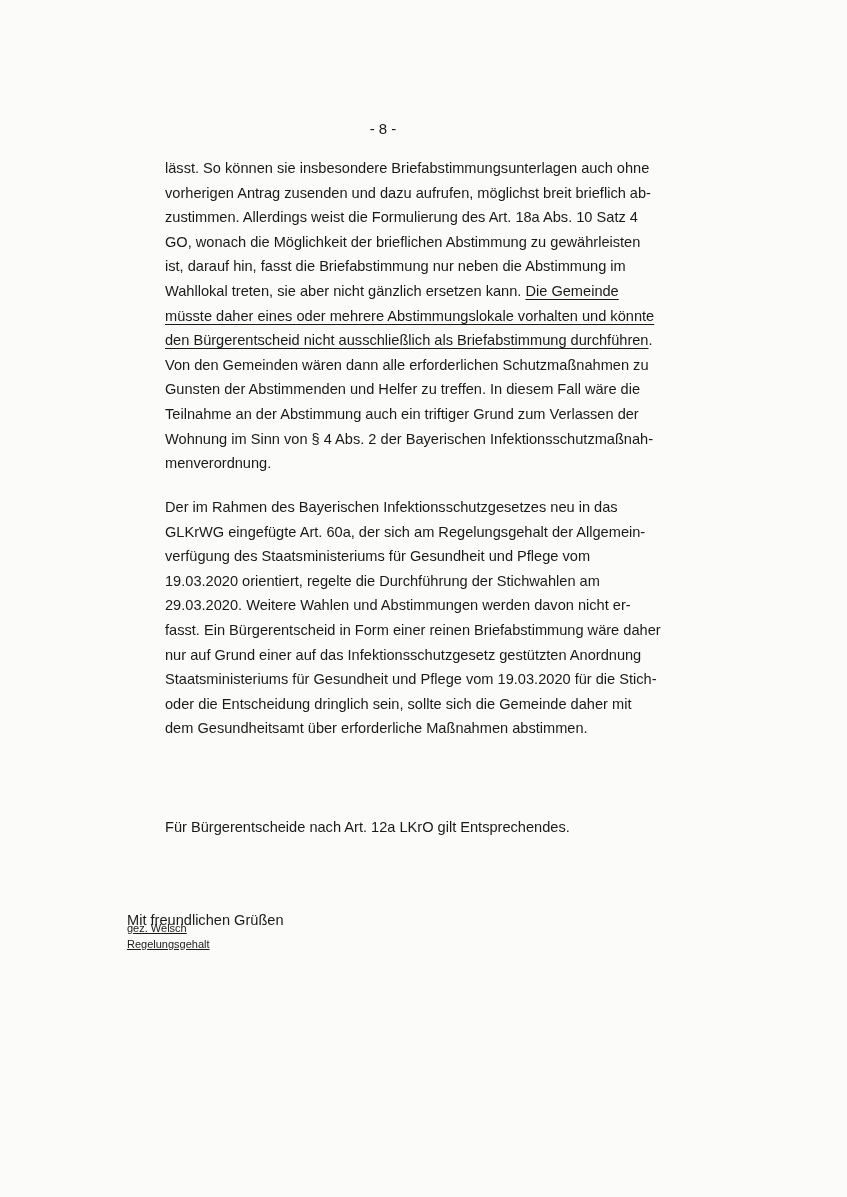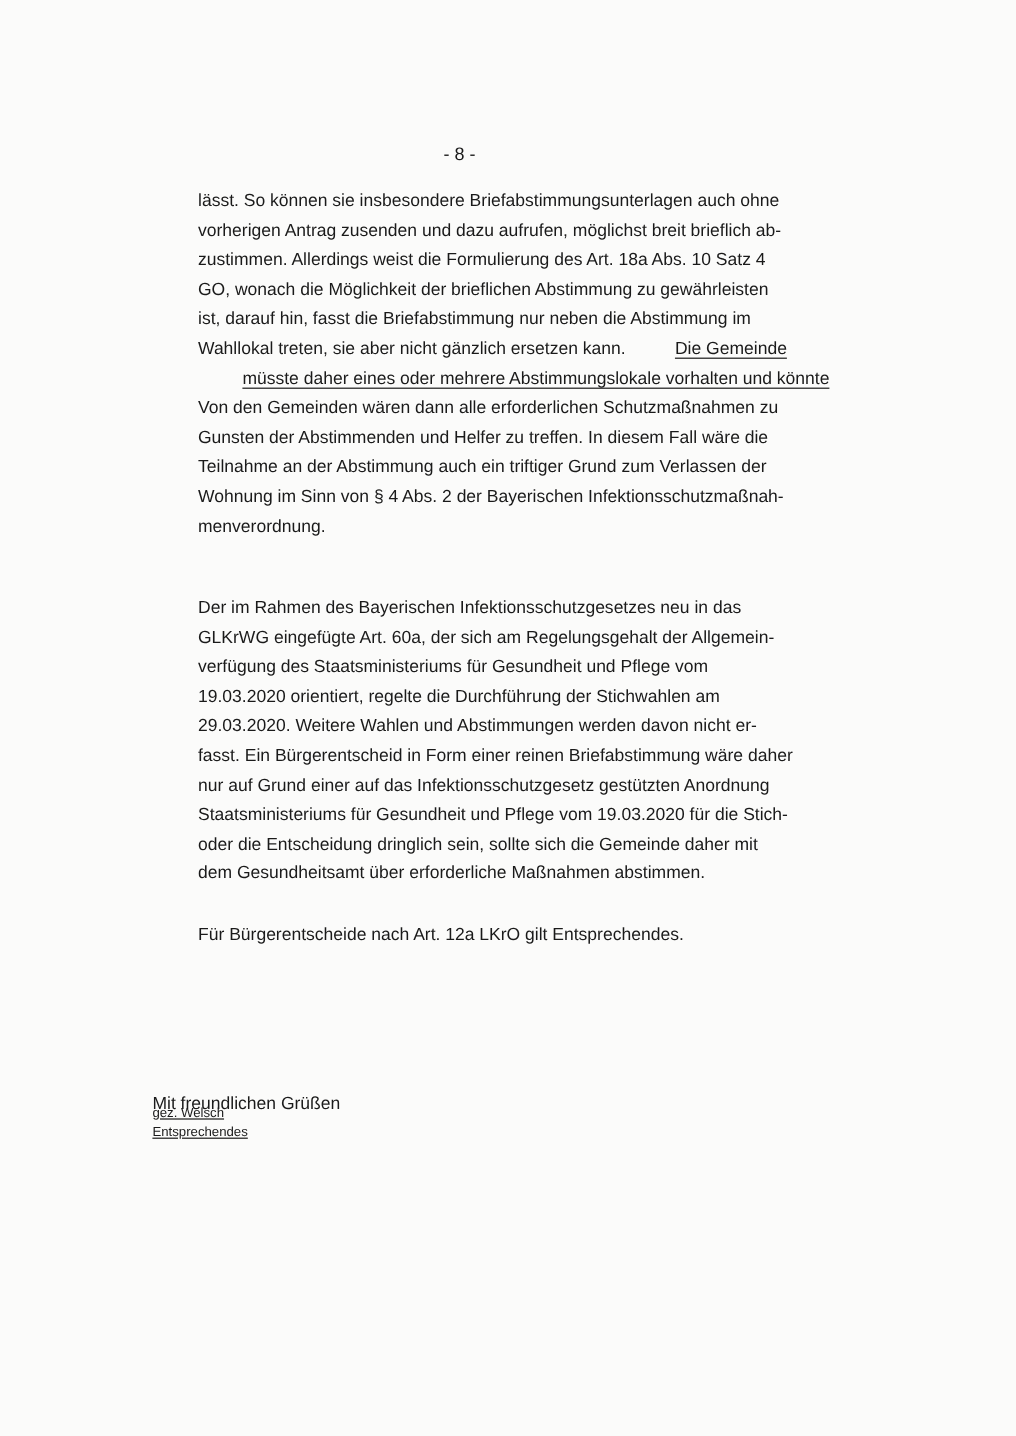--- a/index.html
+++ b/index.html
@@ -13,58 +13,59 @@
   }
   .page-num {
     position: absolute; top: 120px; left: 0; width: 766px;
     text-align: center; font-size: 15px;
   }
   .para {
     position: absolute; left: 165px; width: 480px;
     font-size: 14.6px;
   }
   .line { display: block; height: 24.6px; line-height: 24.6px; white-space: nowrap; }
-  .u { text-decoration: underline; text-underline-offset: 3px; margin-left: 37px; }
+  .u { text-decoration: underline; text-underline-offset: 3px; }
   .closing { position: absolute; left: 127px; font-size: 14.6px; }
   .sig { position: absolute; left: 127px; font-size: 11px; line-height: 16px; text-decoration: underline; }
   .sig span { display: block; }
 </style>
 </head>
 <body>
 
 <div class="page-num">- 8 -</div>
 
 <div class="para" id="p0" style="top:156px;">
     <span class="line"><span>lässt. So können sie insbesondere Briefabstimmungsunterlagen auch ohne</span></span>
     <span class="line"><span>vorherigen Antrag zusenden und dazu aufrufen, möglichst breit brieflich ab-</span></span>
     <span class="line"><span>zustimmen. Allerdings weist die Formulierung des Art. 18a Abs. 10 Satz 4</span></span>
     <span class="line"><span>GO, wonach die Möglichkeit der brieflichen Abstimmung zu gewährleisten</span></span>
     <span class="line"><span>ist, darauf hin, fasst die Briefabstimmung nur neben die Abstimmung im</span></span>
     <span class="line"><span>Wahllokal treten, sie aber nicht gänzlich ersetzen kann. </span><span class="u">Die Gemeinde</span></span>
     <span class="line"><span class="u">müsste daher eines oder mehrere Abstimmungslokale vorhalten und könnte</span></span>
+    <span class="line"><span class="u">den Bürgerentscheid nicht ausschließlich als Briefabstimmung durchführen</span><span>.</span></span>
     <span class="line"><span>Von den Gemeinden wären dann alle erforderlichen Schutzmaßnahmen zu</span></span>
     <span class="line"><span>Gunsten der Abstimmenden und Helfer zu treffen. In diesem Fall wäre die</span></span>
     <span class="line"><span>Teilnahme an der Abstimmung auch ein triftiger Grund zum Verlassen der</span></span>
     <span class="line"><span>Wohnung im Sinn von § 4 Abs. 2 der Bayerischen Infektionsschutzmaßnah-</span></span>
     <span class="line"><span>menverordnung.</span></span>
   </div>
 <div class="para" id="p1" style="top:495px;">
     <span class="line"><span>Der im Rahmen des Bayerischen Infektionsschutzgesetzes neu in das</span></span>
     <span class="line"><span>GLKrWG eingefügte Art. 60a, der sich am Regelungsgehalt der Allgemein-</span></span>
     <span class="line"><span>verfügung des Staatsministeriums für Gesundheit und Pflege vom</span></span>
     <span class="line"><span>19.03.2020 orientiert, regelte die Durchführung der Stichwahlen am</span></span>
     <span class="line"><span>29.03.2020. Weitere Wahlen und Abstimmungen werden davon nicht er-</span></span>
     <span class="line"><span>fasst. Ein Bürgerentscheid in Form einer reinen Briefabstimmung wäre daher</span></span>
     <span class="line"><span>nur auf Grund einer auf das Infektionsschutzgesetz gestützten Anordnung</span></span>
     <span class="line"><span>Staatsministeriums für Gesundheit und Pflege vom 19.03.2020 für die Stich-</span></span>
     <span class="line"><span>oder die Entscheidung dringlich sein, sollte sich die Gemeinde daher mit</span></span>
     <span class="line"><span>dem Gesundheitsamt über erforderliche Maßnahmen abstimmen.</span></span>
   </div>
-<div class="para" id="p2" style="top:767px;">
+<div class="para" id="p2" style="top:815px;">
     <span class="line"><span>Für Bürgerentscheide nach Art. 12a LKrO gilt Entsprechendes.</span></span>
   </div>
 
 <div class="closing" style="top:912px;">Mit freundlichen Grüßen</div>
 
 <div class="sig" style="top:920px;">
   <span>gez. Welsch</span>
-  <span>Entsprechendes</span>
+  <span>Regelungsgehalt</span>
 </div>
 
 </body></html>

